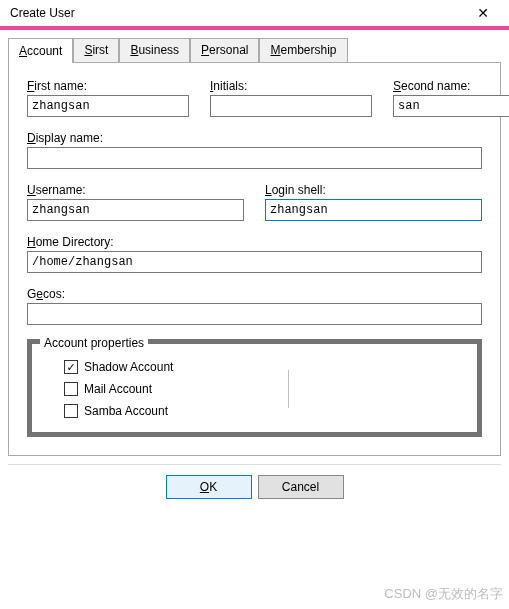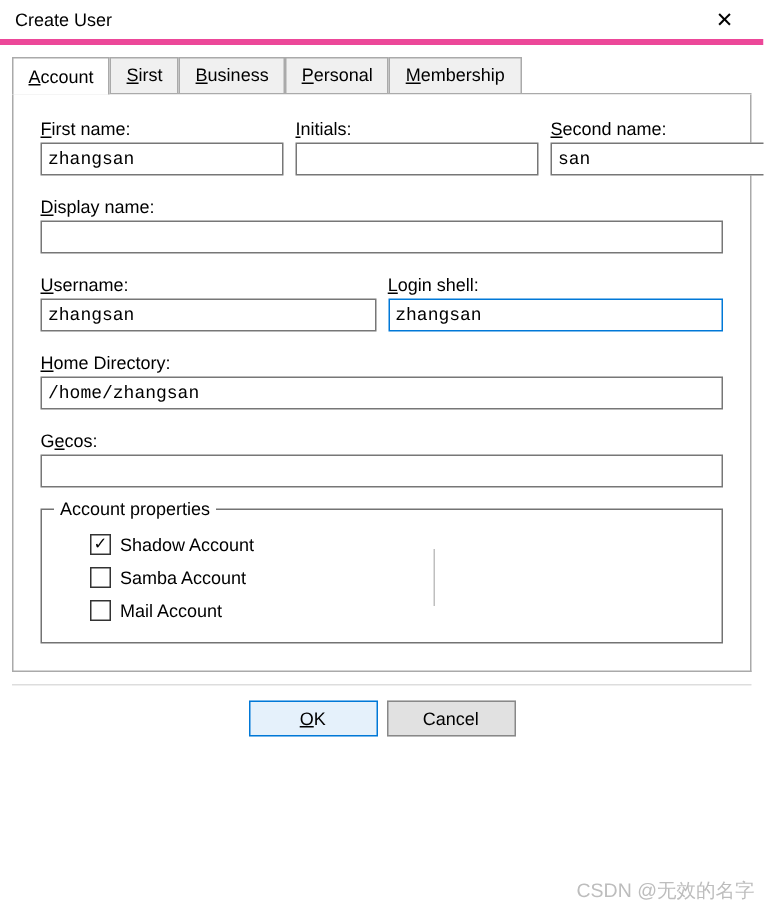--- a/index.html
+++ b/index.html
@@ -50,37 +50,37 @@
     margin-bottom: -1px;
   }
   .tab .ul { text-decoration: underline; }
   .panel {
     border: 1px solid #aaa;
     border-top: none;
     margin: 0 8px 8px 8px;
     padding: 16px 18px 18px 18px;
     background: #fff;
   }
-  .row { display: flex; gap: 8px; margin-bottom: 14px; }
+  .row { display: flex; gap: 21px; margin-bottom: 14px; }
   .field { display: flex; flex-direction: column; flex: 1; }
   .field.small { flex: 0 0 75px; }
   .field label { margin-bottom: 2px; font-size: 12px; }
   .field label .ul { text-decoration: underline; }
   input[type=text] {
     height: 22px;
     border: 1px solid #777;
     padding: 2px 4px;
     font-size: 12px;
     font-family: Liberation Mono, monospace;
     outline: none;
     background: #fff;
   }
   input[type=text].focused { border: 1px solid #0078d7; }
   .groupbox {
-    border: 1px solid #737373;
+    border: 5px solid #737373;
     margin-top: 4px;
     padding: 10px 14px 14px 14px;
     position: relative;
   }
   .groupbox .legend {
     position: absolute;
     top: -8px; left: 8px;
     background: #fff;
     padding: 0 4px;
     font-size: 12px;
@@ -209,25 +209,25 @@
     <span class="legend">Account properties</span>
     <div class="groupbox-inner">
       <div class="divider-v"></div>
       <div class="checks">
         <div class="check">
           <span class="checkbox">✓</span>
           <span>Shadow Account</span>
         </div>
         <div class="check">
           <span class="checkbox"></span>
-          <span>Samba Account</span>
+          <span>Mail Account</span>
         </div>
         <div class="check">
           <span class="checkbox"></span>
-          <span>Mail Account</span>
+          <span>Samba Account</span>
         </div>
       </div>
     </div>
   </div>
 
 </div>
 
 <div class="button-row">
   <button class="btn default">
     <span class="ul">O</span><span>K</span>

